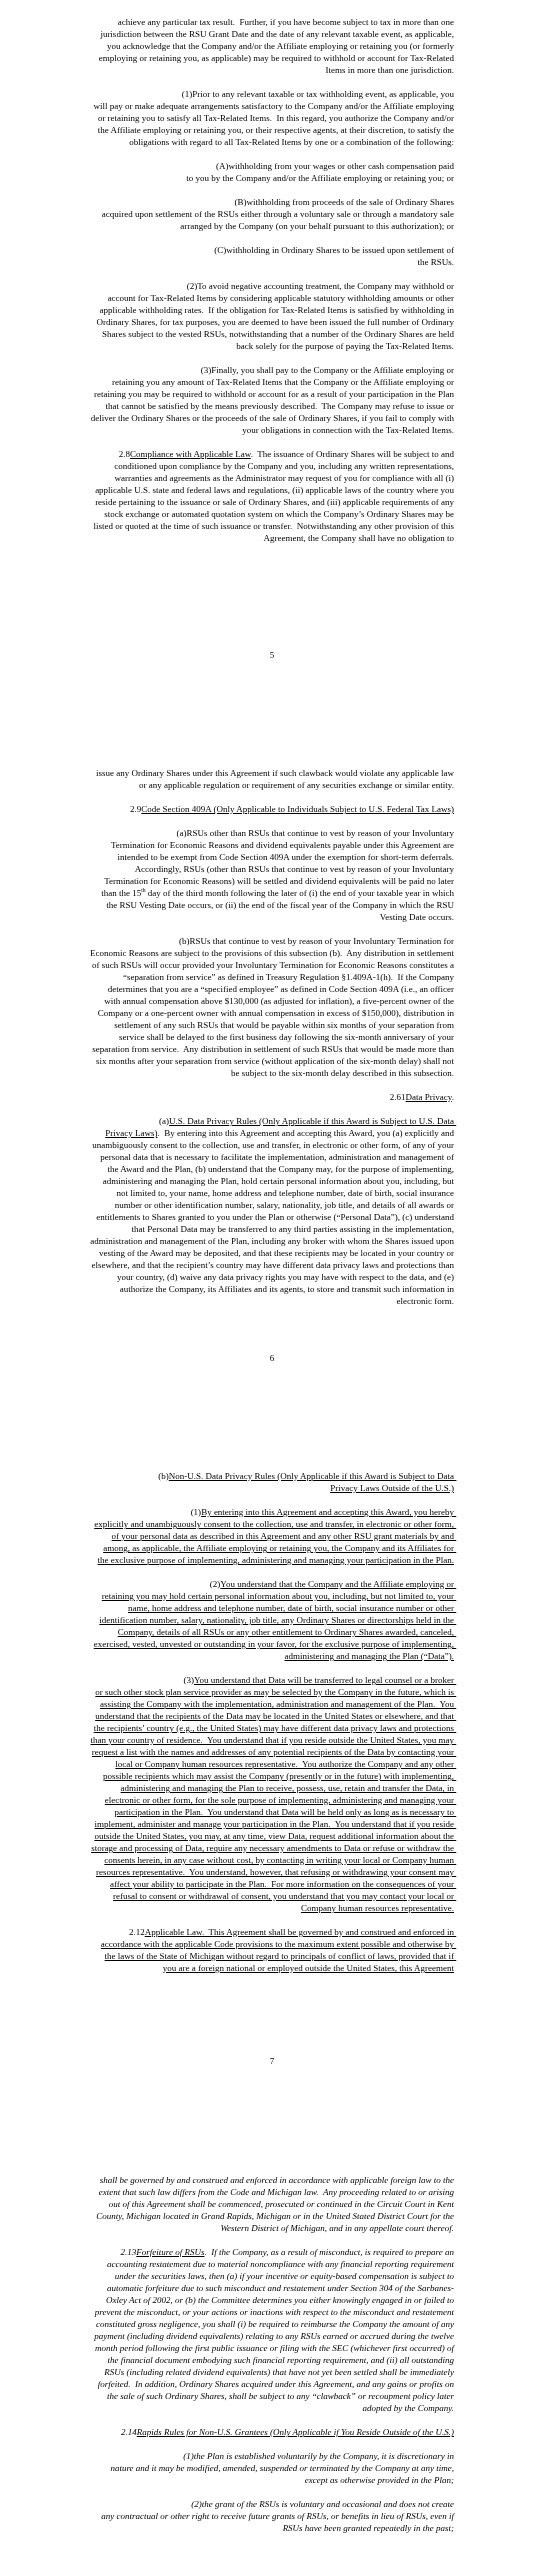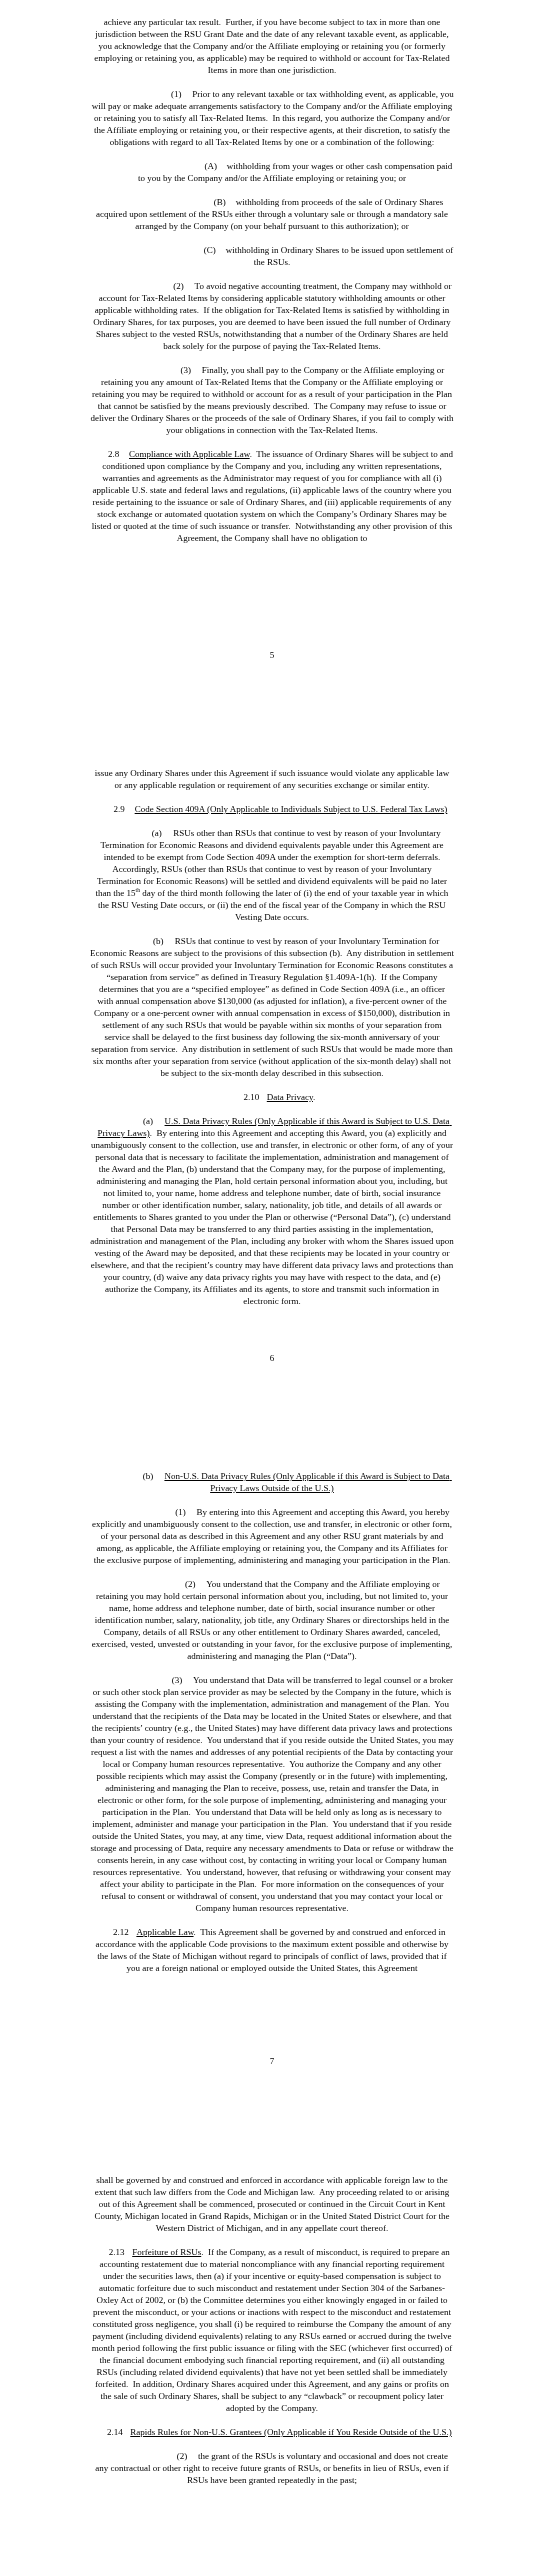--- a/index.html
+++ b/index.html
@@ -11,26 +11,26 @@
     color: #000000;
     font-family: "Liberation Serif", "DejaVu Serif", serif;
     font-size: 9px;
     line-height: 12px;
     overflow: hidden;
   }
   .page {
     position: absolute;
     left: 90px;
     width: 364px;
-    text-align: center;
+    text-align: right;
   }
   .page-0 { top: 16px; }
   .page-1 { top: 767px; }
-  .page-2 { top: 1470px; }
-  .page-3 { top: 2174px; }
+  .page-2 { top: 1470px; text-decoration: underline; }
+  .page-3 { top: 2174px; font-style: italic; }
   .para {
     margin: 0 0 12px 0;
     white-space: pre-wrap;
   }
   .para:last-child { margin-bottom: 0; }
   .pnum { display: inline-block; white-space: pre; }
   .lvl1 .pnum { margin-left: 7px;  width: 31px; }
   .lvl2 .pnum { margin-left: 37px;  width: 33px; }
   .lvl3 .pnum { margin-left: 70px; width: 32px; }
   .lvl4 .pnum { margin-left: 103px; width: 32px; }
@@ -55,36 +55,37 @@
       <p class="para lvl3"><span class="pnum">(1)</span><span><span>Prior to any relevant taxable or tax withholding event, as applicable, you will pay or make adequate arrangements satisfactory to the Company and/or the Affiliate employing or retaining you to satisfy all Tax-Related Items.  In this regard, you authorize the Company and/or the Affiliate employing or retaining you, or their respective agents, at their discretion, to satisfy the obligations with regard to all Tax-Related Items by one or a combination of the following:</span></span></p>
       <p class="para lvl4"><span class="pnum">(A)</span><span><span>withholding from your wages or other cash compensation paid to you by the Company and/or the Affiliate employing or retaining you; or</span></span></p>
       <p class="para lvl4"><span class="pnum">(B)</span><span><span>withholding from proceeds of the sale of Ordinary Shares acquired upon settlement of the RSUs either through a voluntary sale or through a mandatory sale arranged by the Company (on your behalf pursuant to this authorization); or</span></span></p>
       <p class="para lvl4"><span class="pnum">(C)</span><span><span>withholding in Ordinary Shares to be issued upon settlement of the RSUs.</span></span></p>
       <p class="para lvl3"><span class="pnum">(2)</span><span><span>To avoid negative accounting treatment, the Company may withhold or account for Tax-Related Items by considering applicable statutory withholding amounts or other applicable withholding rates.  If the obligation for Tax-Related Items is satisfied by withholding in Ordinary Shares, for tax purposes, you are deemed to have been issued the full number of Ordinary Shares subject to the vested RSUs, notwithstanding that a number of the Ordinary Shares are held back solely for the purpose of paying the Tax-Related Items.</span></span></p>
       <p class="para lvl3"><span class="pnum">(3)</span><span><span>Finally, you shall pay to the Company or the Affiliate employing or retaining you any amount of Tax-Related Items that the Company or the Affiliate employing or retaining you may be required to withhold or account for as a result of your participation in the Plan that cannot be satisfied by the means previously described.  The Company may refuse to issue or deliver the Ordinary Shares or the proceeds of the sale of Ordinary Shares, if you fail to comply with your obligations in connection with the Tax-Related Items.</span></span></p>
       <p class="para lvl1"><span class="pnum">2.8</span><span><span class="u">Compliance with Applicable Law</span><span>.  The issuance of Ordinary Shares will be subject to and conditioned upon compliance by the Company and you, including any written representations, warranties and agreements as the Administrator may request of you for compliance with all (i) applicable U.S. state and federal laws and regulations, (ii) applicable laws of the country where you reside pertaining to the issuance or sale of Ordinary Shares, and (iii) applicable requirements of any stock exchange or automated quotation system on which the Company’s Ordinary Shares may be listed or quoted at the time of such issuance or transfer.  Notwithstanding any other provision of this Agreement, the Company shall have no obligation to</span></span></p>
     </section>
     <div class="pagenum pn-0">5</div>
     <section class="page page-1">
-      <p class="para lvl0"><span><span>issue any Ordinary Shares under this Agreement if such issuance would violate any applicable law or any applicable regulation or requirement of any securities exchange or similar entity.</span></span></p>
+      <p class="para lvl0"><span><span>issue any Ordinary Shares under this Agreement if such clawback would violate any applicable law or any applicable regulation or requirement of any securities exchange or similar entity.</span></span></p>
       <p class="para lvl1"><span class="pnum">2.9</span><span><span class="u">Code Section 409A (Only Applicable to Individuals Subject to U.S. Federal Tax Laws)</span></span></p>
       <p class="para lvl2"><span class="pnum">(a)</span><span><span>RSUs other than RSUs that continue to vest by reason of your Involuntary Termination for Economic Reasons and dividend equivalents payable under this Agreement are intended to be exempt from Code Section 409A under the exemption for short-term deferrals.  Accordingly, RSUs (other than RSUs that continue to vest by reason of your Involuntary Termination for Economic Reasons) will be settled and dividend equivalents will be paid no later than the 15</span><sup>th</sup><span> day of the third month following the later of (i) the end of your taxable year in which the RSU Vesting Date occurs, or (ii) the end of the fiscal year of the Company in which the RSU Vesting Date occurs.</span></span></p>
       <p class="para lvl2"><span class="pnum">(b)</span><span><span>RSUs that continue to vest by reason of your Involuntary Termination for Economic Reasons are subject to the provisions of this subsection (b).  Any distribution in settlement of such RSUs will occur provided your Involuntary Termination for Economic Reasons constitutes a “separation from service” as defined in Treasury Regulation §1.409A-1(h).  If the Company determines that you are a “specified employee” as defined in Code Section 409A (i.e., an officer with annual compensation above $130,000 (as adjusted for inflation), a five-percent owner of the Company or a one-percent owner with annual compensation in excess of $150,000), distribution in settlement of any such RSUs that would be payable within six months of your separation from service shall be delayed to the first business day following the six-month anniversary of your separation from service.  Any distribution in settlement of such RSUs that would be made more than six months after your separation from service (without application of the six-month delay) shall not be subject to the six-month delay described in this subsection.</span></span></p>
-      <p class="para lvl1"><span class="pnum">2.10</span><span><span class="u">Data Privacy</span><span>.</span></span></p>
+      <p class="para lvl1"><span class="pnum">2.61</span><span><span class="u">Data Privacy</span><span>.</span></span></p>
       <p class="para lvl2"><span class="pnum">(a)</span><span><span class="u">U.S. Data Privacy Rules (Only Applicable if this Award is Subject to U.S. Data Privacy Laws)</span><span>.  By entering into this Agreement and accepting this Award, you (a) explicitly and unambiguously consent to the collection, use and transfer, in electronic or other form, of any of your personal data that is necessary to facilitate the implementation, administration and management of the Award and the Plan, (b) understand that the Company may, for the purpose of implementing, administering and managing the Plan, hold certain personal information about you, including, but not limited to, your name, home address and telephone number, date of birth, social insurance number or other identification number, salary, nationality, job title, and details of all awards or entitlements to Shares granted to you under the Plan or otherwise (“Personal Data”), (c) understand that Personal Data may be transferred to any third parties assisting in the implementation, administration and management of the Plan, including any broker with whom the Shares issued upon vesting of the Award may be deposited, and that these recipients may be located in your country or elsewhere, and that the recipient’s country may have different data privacy laws and protections than your country, (d) waive any data privacy rights you may have with respect to the data, and (e) authorize the Company, its Affiliates and its agents, to store and transmit such information in electronic form.</span></span></p>
     </section>
     <div class="pagenum pn-1">6</div>
     <section class="page page-2">
       <p class="para lvl2"><span class="pnum">(b)</span><span><span class="u">Non-U.S. Data Privacy Rules (Only Applicable if this Award is Subject to Data Privacy Laws Outside of the U.S.)</span></span></p>
       <p class="para lvl3"><span class="pnum">(1)</span><span><span>By entering into this Agreement and accepting this Award, you hereby explicitly and unambiguously consent to the collection, use and transfer, in electronic or other form, of your personal data as described in this Agreement and any other RSU grant materials by and among, as applicable, the Affiliate employing or retaining you, the Company and its Affiliates for the exclusive purpose of implementing, administering and managing your participation in the Plan.</span></span></p>
       <p class="para lvl3"><span class="pnum">(2)</span><span><span>You understand that the Company and the Affiliate employing or retaining you may hold certain personal information about you, including, but not limited to, your name, home address and telephone number, date of birth, social insurance number or other identification number, salary, nationality, job title, any Ordinary Shares or directorships held in the Company, details of all RSUs or any other entitlement to Ordinary Shares awarded, canceled, exercised, vested, unvested or outstanding in your favor, for the exclusive purpose of implementing, administering and managing the Plan (“Data”).</span></span></p>
       <p class="para lvl3"><span class="pnum">(3)</span><span><span>You understand that Data will be transferred to legal counsel or a broker or such other stock plan service provider as may be selected by the Company in the future, which is assisting the Company with the implementation, administration and management of the Plan.  You understand that the recipients of the Data may be located in the United States or elsewhere, and that the recipients’ country (e.g., the United States) may have different data privacy laws and protections than your country of residence.  You understand that if you reside outside the United States, you may request a list with the names and addresses of any potential recipients of the Data by contacting your local or Company human resources representative.  You authorize the Company and any other possible recipients which may assist the Company (presently or in the future) with implementing, administering and managing the Plan to receive, possess, use, retain and transfer the Data, in electronic or other form, for the sole purpose of implementing, administering and managing your participation in the Plan.  You understand that Data will be held only as long as is necessary to implement, administer and manage your participation in the Plan.  You understand that if you reside outside the United States, you may, at any time, view Data, request additional information about the storage and processing of Data, require any necessary amendments to Data or refuse or withdraw the consents herein, in any case without cost, by contacting in writing your local or Company human resources representative.  You understand, however, that refusing or withdrawing your consent may affect your ability to participate in the Plan.  For more information on the consequences of your refusal to consent or withdrawal of consent, you understand that you may contact your local or Company human resources representative.</span></span></p>
       <p class="para lvl1"><span class="pnum">2.12</span><span><span class="u">Applicable Law</span><span>.  This Agreement shall be governed by and construed and enforced in accordance with the applicable Code provisions to the maximum extent possible and otherwise by the laws of the State of Michigan without regard to principals of conflict of laws, provided that if you are a foreign national or employed outside the United States, this Agreement</span></span></p>
     </section>
     <div class="pagenum pn-2">7</div>
     <section class="page page-3">
       <p class="para lvl0"><span><span>shall be governed by and construed and enforced in accordance with applicable foreign law to the extent that such law differs from the Code and Michigan law.  Any proceeding related to or arising out of this Agreement shall be commenced, prosecuted or continued in the Circuit Court in Kent County, Michigan located in Grand Rapids, Michigan or in the United Stated District Court for the Western District of Michigan, and in any appellate court thereof.</span></span></p>
       <p class="para lvl1"><span class="pnum">2.13</span><span><span class="u">Forfeiture of RSUs</span><span>.  If the Company, as a result of misconduct, is required to prepare an accounting restatement due to material noncompliance with any financial reporting requirement under the securities laws, then (a) if your incentive or equity-based compensation is subject to automatic forfeiture due to such misconduct and restatement under Section 304 of the Sarbanes-Oxley Act of 2002, or (b) the Committee determines you either knowingly engaged in or failed to prevent the misconduct, or your actions or inactions with respect to the misconduct and restatement constituted gross negligence, you shall (i) be required to reimburse the Company the amount of any payment (including dividend equivalents) relating to any RSUs earned or accrued during the twelve month period following the first public issuance or filing with the SEC (whichever first occurred) of the financial document embodying such financial reporting requirement, and (ii) all outstanding RSUs (including related dividend equivalents) that have not yet been settled shall be immediately forfeited.  In addition, Ordinary Shares acquired under this Agreement, and any gains or profits on the sale of such Ordinary Shares, shall be subject to any “clawback” or recoupment policy later adopted by the Company.</span></span></p>
       <p class="para lvl1"><span class="pnum">2.14</span><span><span class="u">Rapids Rules for Non-U.S. Grantees (Only Applicable if You Reside Outside of the U.S.)</span></span></p>
+      <p class="para lvl3"><span class="pnum">(1)</span><span><span>the Plan is established voluntarily by the Company, it is discretionary in nature and it may be modified, amended, suspended or terminated by the Company at any time, except as otherwise provided in the Plan;</span></span></p>
       <p class="para lvl3"><span class="pnum">(2)</span><span><span>the grant of the RSUs is voluntary and occasional and does not create any contractual or other right to receive future grants of RSUs, or benefits in lieu of RSUs, even if RSUs have been granted repeatedly in the past;</span></span></p>
     </section>
   </div>
 
 
 </body></html>

